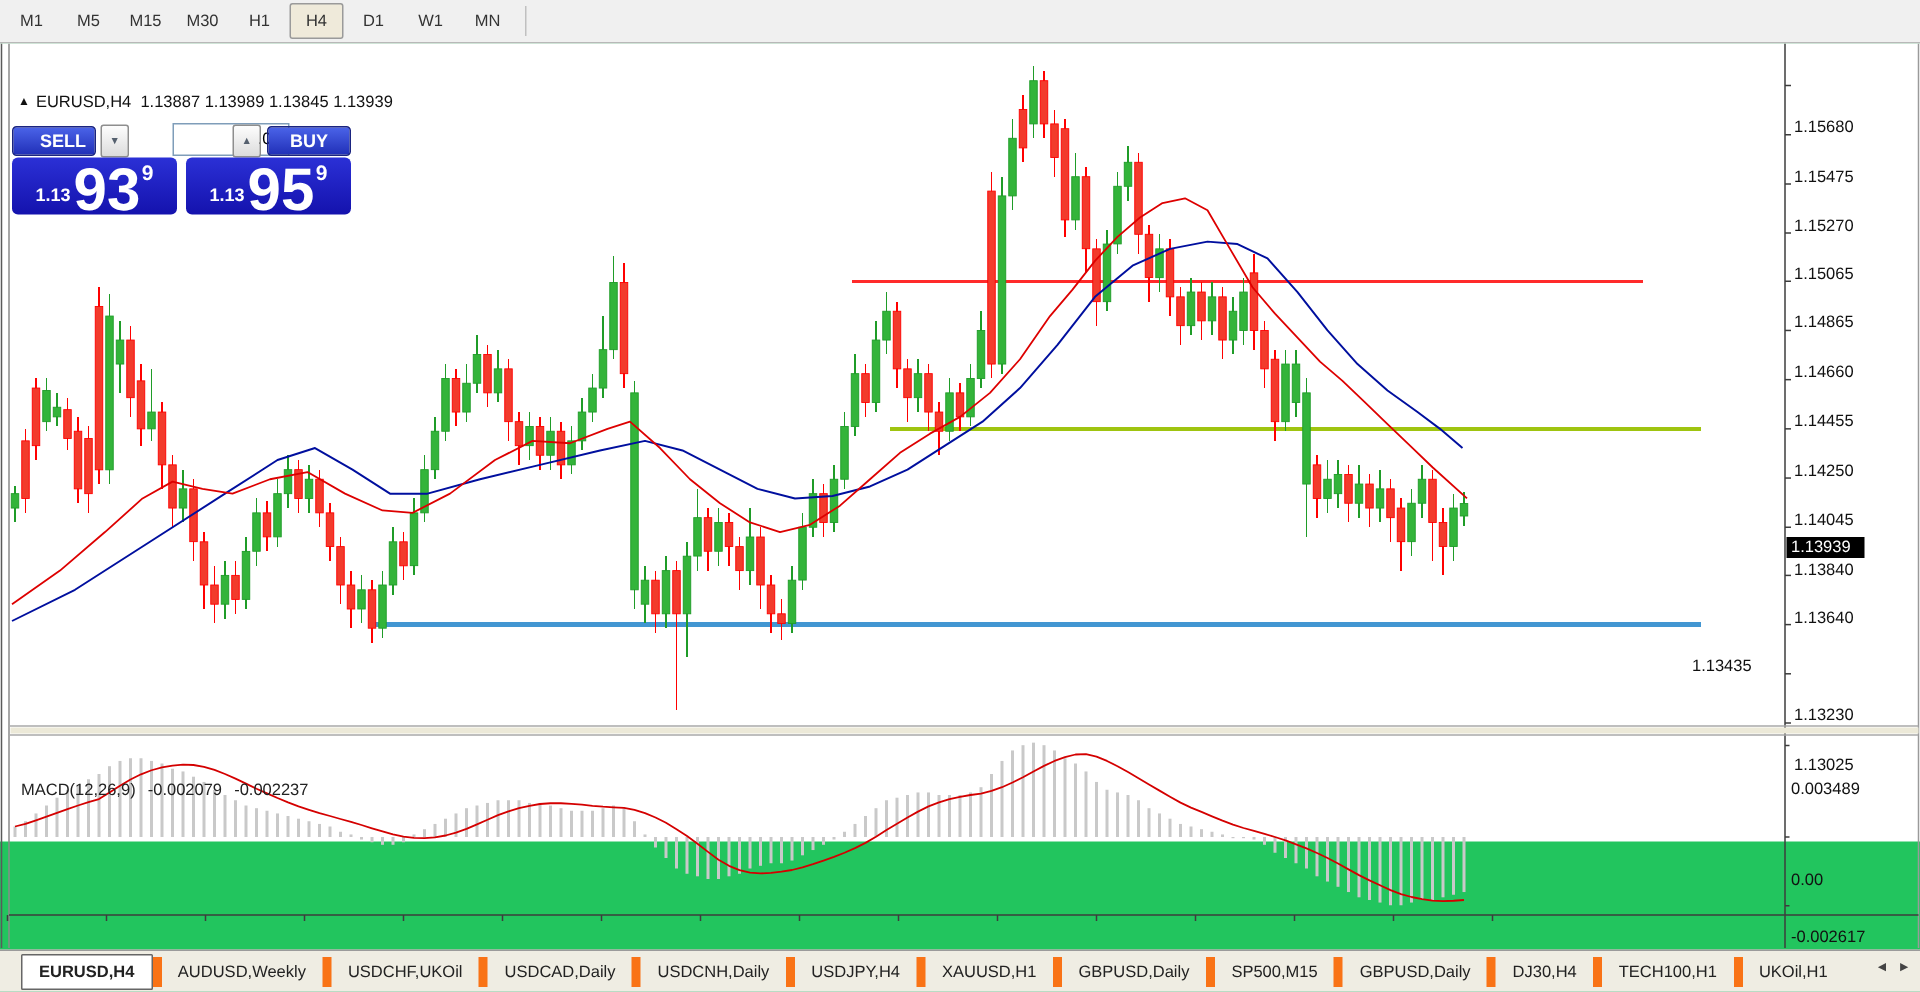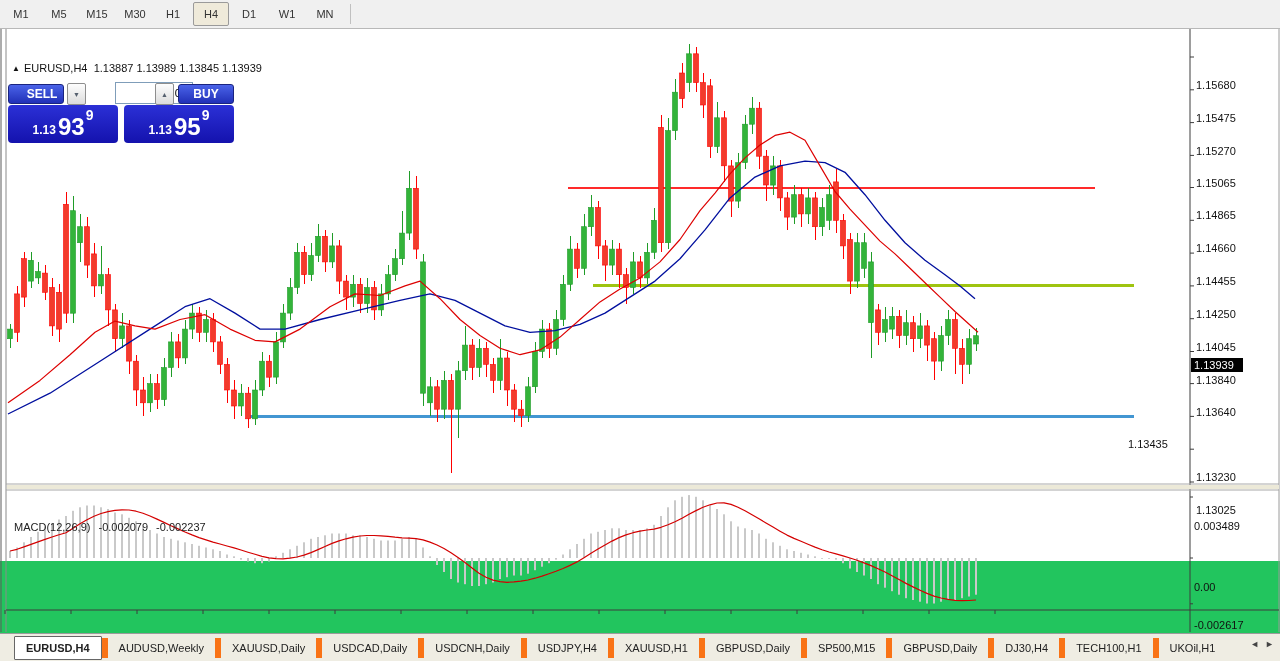--- a/index.html
+++ b/index.html
@@ -31,21 +31,21 @@
   #spin-down{left:59px;}
   #spin-up{left:147px;}
   #volume-input{position:absolute;left:77px;top:2px;width:66px;height:20px;border:1px solid #7f9db9;
         font-family:"Liberation Sans",sans-serif;font-size:11px;text-align:right;padding:0 5px;margin-left:30px;}
   .price-box{position:absolute;top:25px;width:110px;height:38px;border-radius:4px;color:#fff;
         background:linear-gradient(#2b30d6,#1412ad);display:flex;align-items:flex-end;justify-content:center;
         padding-bottom:3px;box-sizing:border-box;}
   #sell-price-box{left:0;}
   #buy-price-box{left:116px;}
   .pb-prefix{font-size:12px;font-weight:bold;margin:0 2px 3px 0;}
-  .pb-main{font-size:24px;font-weight:bold;line-height:26px;}
+  .pb-main{font-size:40px;font-weight:bold;line-height:26px;}
   .pb-sup{font-size:14px;font-weight:bold;align-self:flex-start;margin-top:2px;margin-left:1px;}
   
   .ax-label{position:absolute;font-size:11px;color:#111;white-space:nowrap;}
   #price-badge{position:absolute;left:1191px;width:52px;height:14px;background:#000;color:#fff;
         font-size:11px;line-height:14px;padding-left:3px;box-sizing:border-box;}
   #macd-label-row{left:14px;top:492px;font-size:11px;color:#222;}
   #macd-label-row span{margin-right:5px;text-align:center;}
   .t-label{position:absolute;top:615px;font-size:11px;color:#222;white-space:nowrap;}
   
   #tabbar{position:absolute;left:0;top:633px;width:1280px;height:28px;background:#efede3;
@@ -618,21 +618,21 @@
         <div class="t-label" style="left: 794px;">12 Jan 00:00</div>
         <div class="t-label" style="left: 860px;">15 Jan 11:00</div>
         <div class="t-label" style="left: 926px;">16 Jan 19:00</div>
         <div class="t-label" style="left: 992px;">18 Jan 00:00</div>
       </div>
   </div>
 
   <div id="tabbar">
       <div class="tab active">EURUSD,H4</div>
       <div class="tab">AUDUSD,Weekly</div>
-      <div class="tab">XAUUSD,Daily</div>
+      <div class="tab">USDCHF,UKOil</div>
       <div class="tab">USDCAD,Daily</div>
       <div class="tab">USDCNH,Daily</div>
       <div class="tab">USDJPY,H4</div>
       <div class="tab">XAUUSD,H1</div>
       <div class="tab">GBPUSD,Daily</div>
       <div class="tab">SP500,M15</div>
       <div class="tab">GBPUSD,Daily</div>
       <div class="tab">DJ30,H4</div>
       <div class="tab">TECH100,H1</div>
       <div class="tab">UKOil,H1</div>

